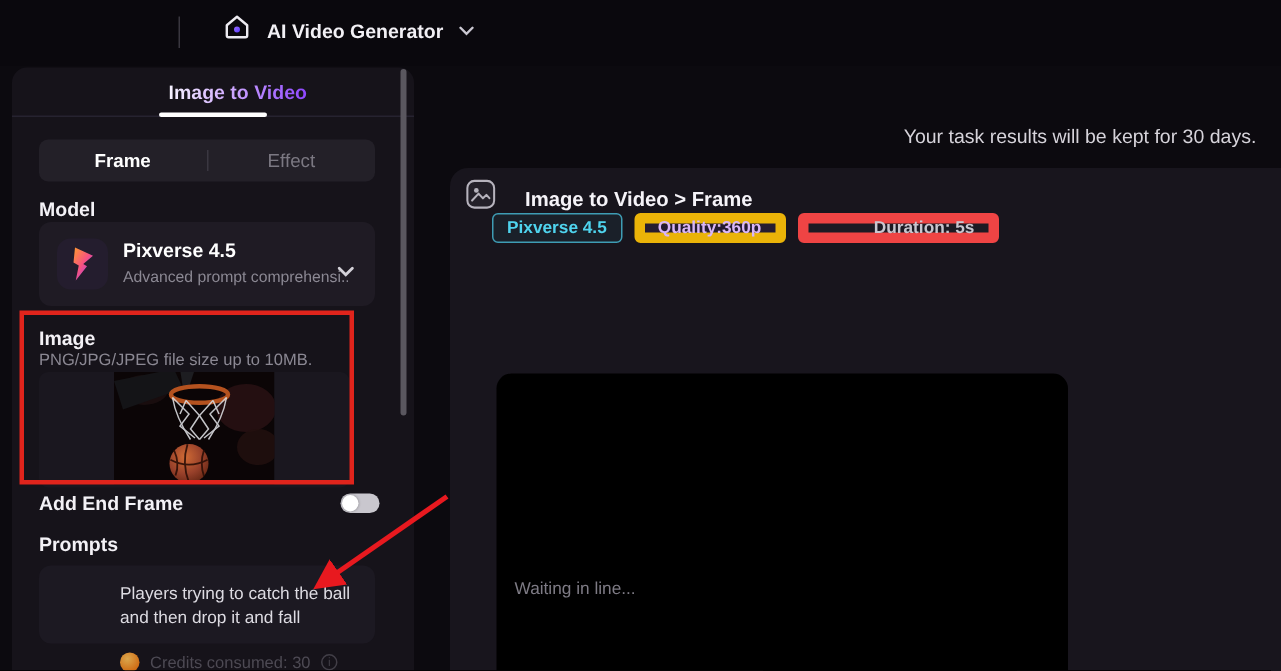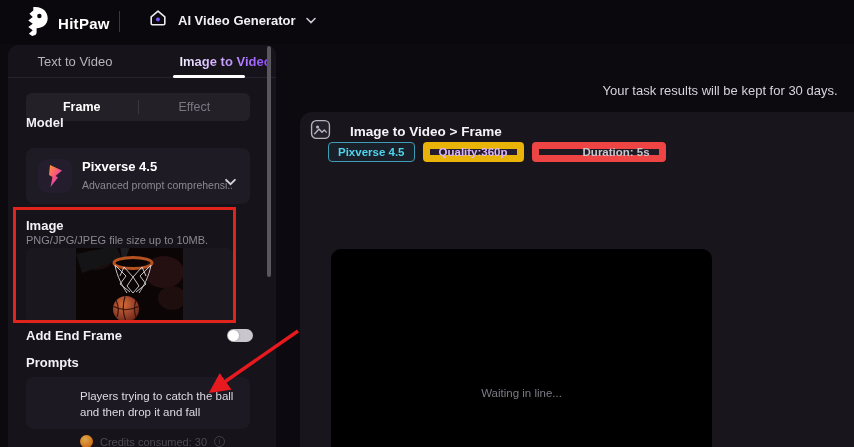--- a/index.html
+++ b/index.html
@@ -63,41 +63,32 @@
   .task-panel{ position:absolute; left:300px; top:112px; width:554px; height:335px; background:#18151d; border-radius:12px 0 0 0; }
   .task-head{ position:absolute; left:10px; top:7px; display:flex; align-items:center; gap:19px; }
   .task-title{ font-size:13.5px; font-weight:700; color:#f5f3f8; }
   .badges{ position:absolute; left:28px; top:30px; display:flex; gap:8px; }
   .badge{ height:20px; display:flex; align-items:center; padding:0 9px; border-radius:4px; font-size:11.5px; font-weight:600; }
   .badge.cyan{ color:#4fd4ee; border:1px solid #3e9cb4; background:rgba(47,160,190,.08); }
   .badge.purple{ color:#d9b6f8; border:7px solid #eab308; background:rgba(130,84,190,.12); }
   .badge.gray{ color:#c9c6cf; border:7px solid #ef4444; background:rgba(120,120,130,.06);padding-left:44px; }
   .task-prompt{ position:absolute; left:28px; top:103px; font-size:12.5px; color:#c1becb; }
   .video-box{ position:absolute; left:31px; top:137px; width:381px; height:240px; background:#000000; border-radius:10px 10px 0 0; cursor:pointer; }
-  .status-text{ position:absolute; left:0; top:138px; width:100%; text-align:center; font-size:11.5px; color:#7e7b85; }
+  .status-text{ position:absolute; left:12px; top:138px; width:100%; text-align:left; font-size:11.5px; color:#7e7b85; }
 
   
   .annotation-rect{ position:absolute; left:13px; top:207px; width:223px; height:116px; border:3px solid #e0241c; z-index:40; pointer-events:none; }
   .annotation-arrow{ position:absolute; left:0; top:0; z-index:41; pointer-events:none; }
 </style>
 </head>
 <body>
 
 <div class="stage">
 
   <div class="topbar">
-    <div class="brand">
-      <span>
-        <svg width="27" height="31" viewBox="0 0 24 28">
-          <path d="M10 1 C18 0 23 5 23 11 C23 17 18 20 13 20 L13 24 C13 26 11 27 9 27 L6 25 L9.5 22 L5.5 19 L9.5 16 L5.5 13 L9.5 10 L6.5 7 L10 4 Z" fill="#ffffff"></path>
-          <circle cx="15.5" cy="9" r="2" fill="#0a080d"></circle>
-        </svg>
-      </span>
-      <span class="brand-name">HitPaw</span>
-    </div>
     <div class="topbar-divider"></div>
     <div class="app-switcher">
       <span>
         <svg width="20" height="20" viewBox="0 0 20 20">
           <defs>
             <linearGradient id="homedot" x1="0" y1="0" x2="1" y2="1">
               <stop offset="0" stop-color="#9a6bff"></stop>
                 <stop offset="1" stop-color="#5b3cff"></stop>
             </linearGradient>
           </defs>
@@ -109,36 +100,33 @@
       <span class="chev">
         <svg width="10" height="7" viewBox="0 0 10 7">
             <polyline points="1,1.5 5,5.5 9,1.5" fill="none" stroke="#cbc8d2" stroke-width="1.6" stroke-linecap="round"></polyline>
           </svg>
       </span>
     </div>
   </div>
 
   <div class="sidebar">
     <div class="tabs">
-      <div class="tab">
-        <span>Text to Video</span>
-      </div>
       <div class="tab active">
         <span class="grad-text">Image to Video</span>
         <span class="tab-underline"></span>
       </div>
     </div>
 
     <div class="segmented">
       <div class="segment on">Frame</div>
       <div class="seg-div"></div>
       <div class="segment off">Effect</div>
     </div>
 
-    <div class="side-label" style="top:70px">Model</div>
+    <div class="side-label" style="top:87px">Model</div>
 
     <div class="model-card">
       <div class="model-icon">
         <svg width="34" height="34" viewBox="0 0 34 34">
           <defs>
             <linearGradient id="pxg" x1="0" y1="0" x2="0.9" y2="1">
               <stop offset="0" stop-color="#ff9a2e"></stop>
                 <stop offset="0.5" stop-color="#f8537f"></stop>
                 <stop offset="1" stop-color="#9b3bff"></stop>
             </linearGradient>

